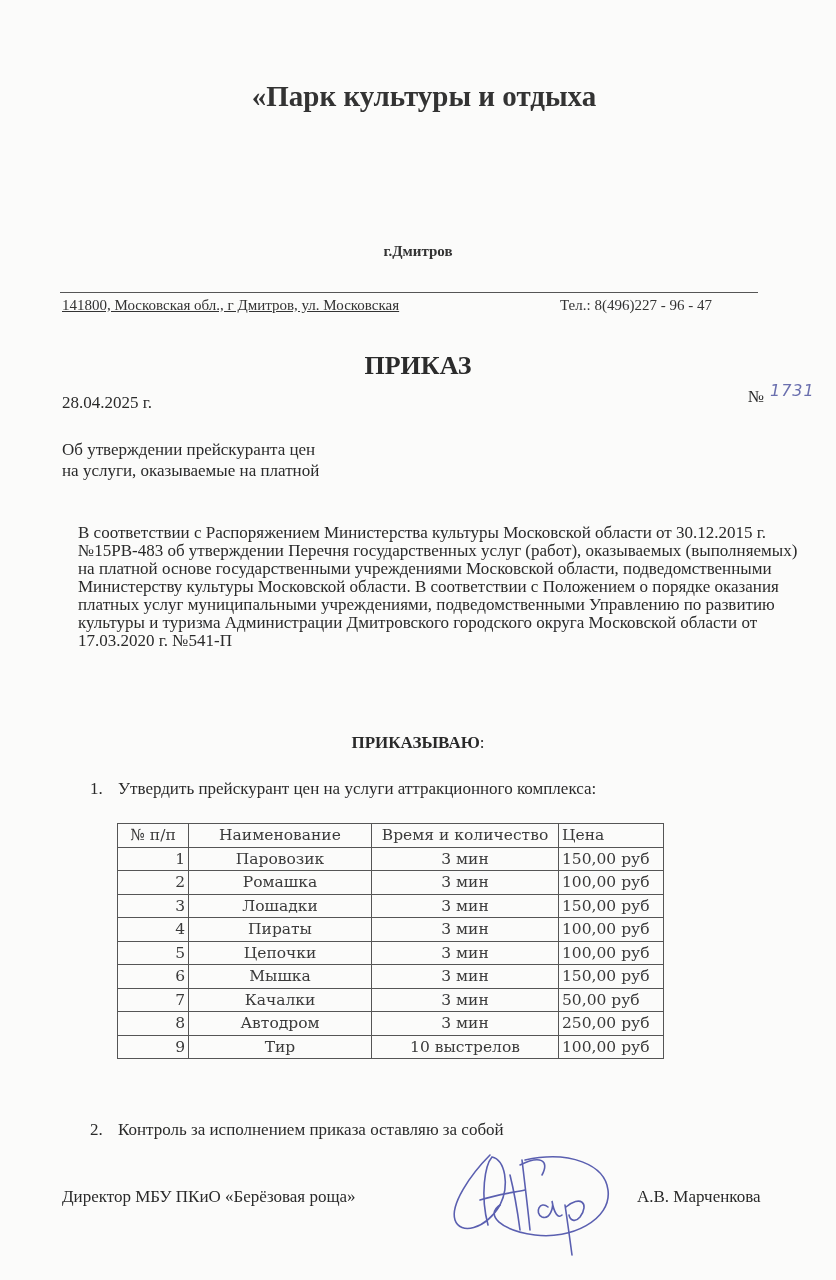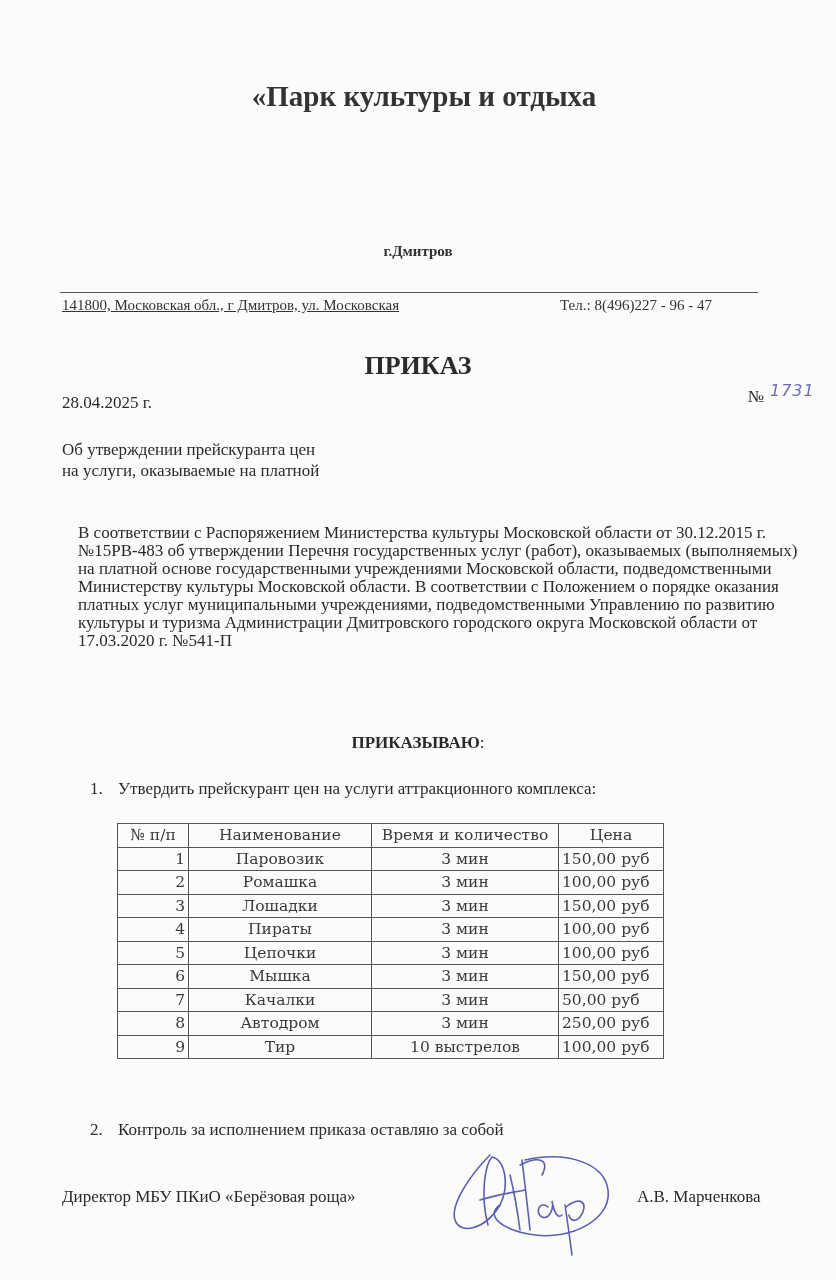--- a/index.html
+++ b/index.html
@@ -59,21 +59,21 @@
   }
   table.prices td, table.prices th {
     border: 1.4px solid #555; padding: 0 3px; height: 22.5px;
     font-weight: normal; white-space: nowrap;
   }
   .c1 { width: 64px; text-align: right; }
   th.c1 { text-align: center; }
   .c2 { width: 176px; text-align: center; }
   .c3 { width: 180px; text-align: center; }
   .c4 { width: 98px; text-align: left; }
-  th.c4 { text-align: center; }
+  th.c4 { text-align: left; }
   .signer-title { left: 62px; top: 1187px; font-size: 17px; }
   .signer-name { left: 637px; top: 1187px; font-size: 17px; }
   .signature { left: 430px; top: 1135px; }
 </style>
 </head>
 <body>
 
 <div class="abs org-title">
   <div>«Парк культуры и отдыха</div>
 </div>

